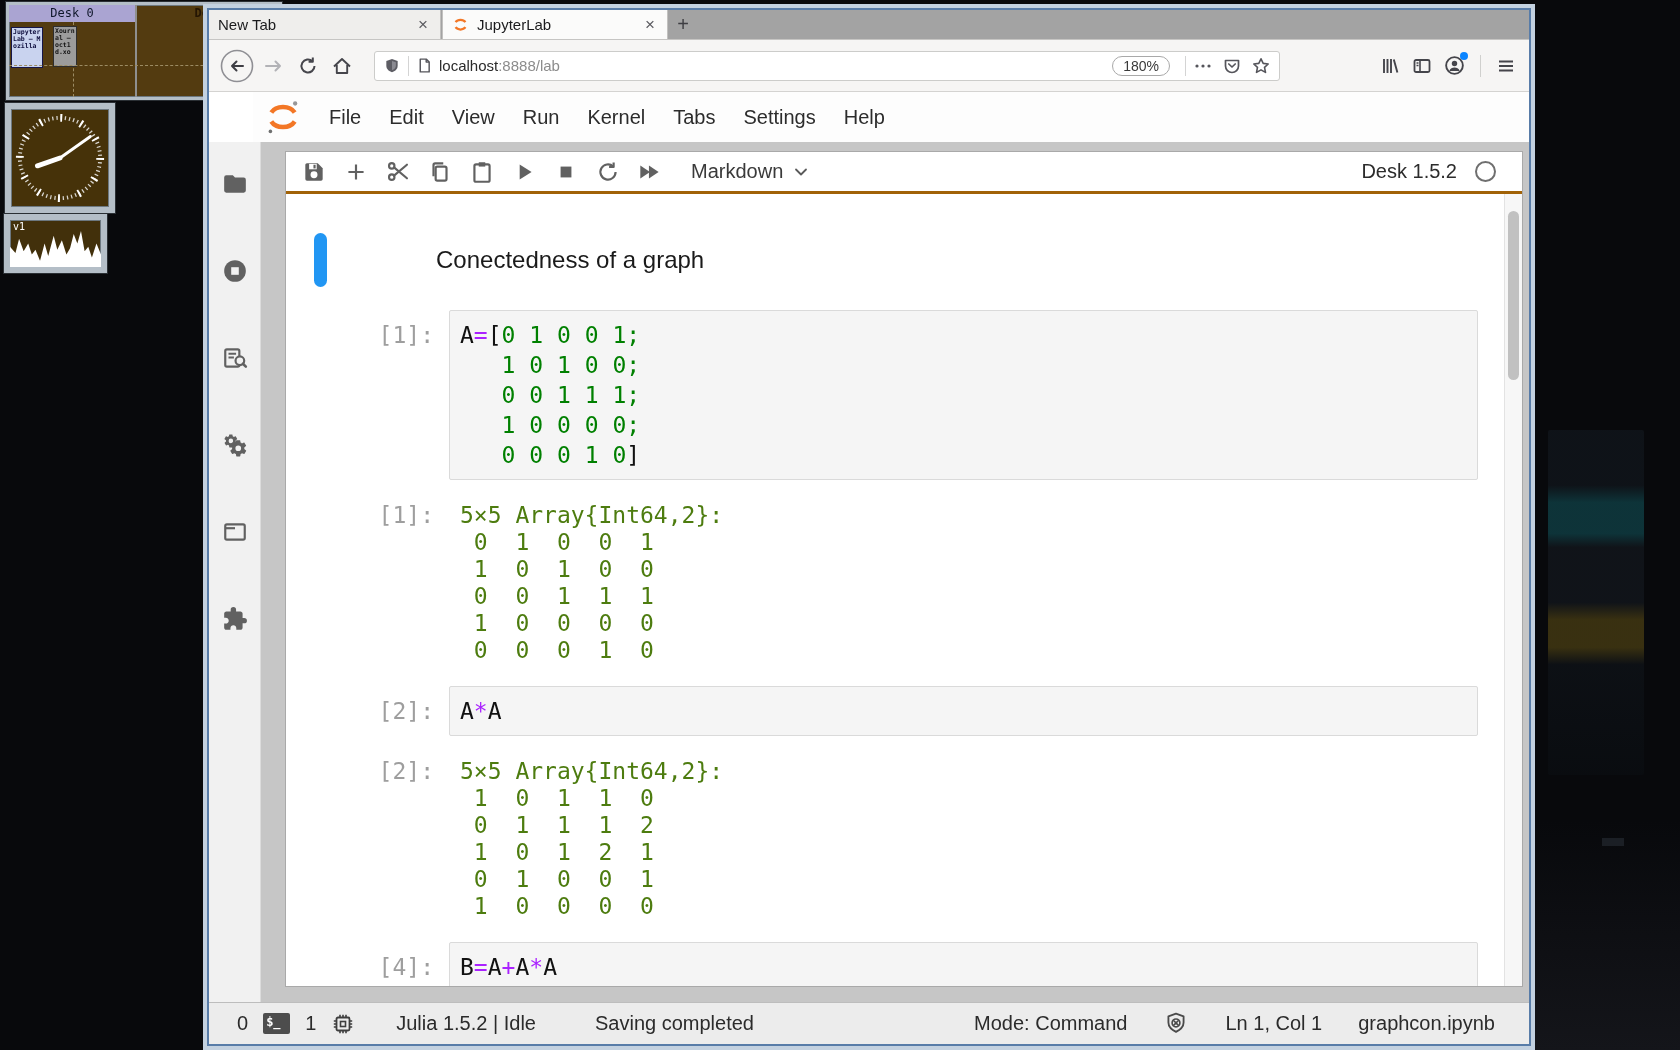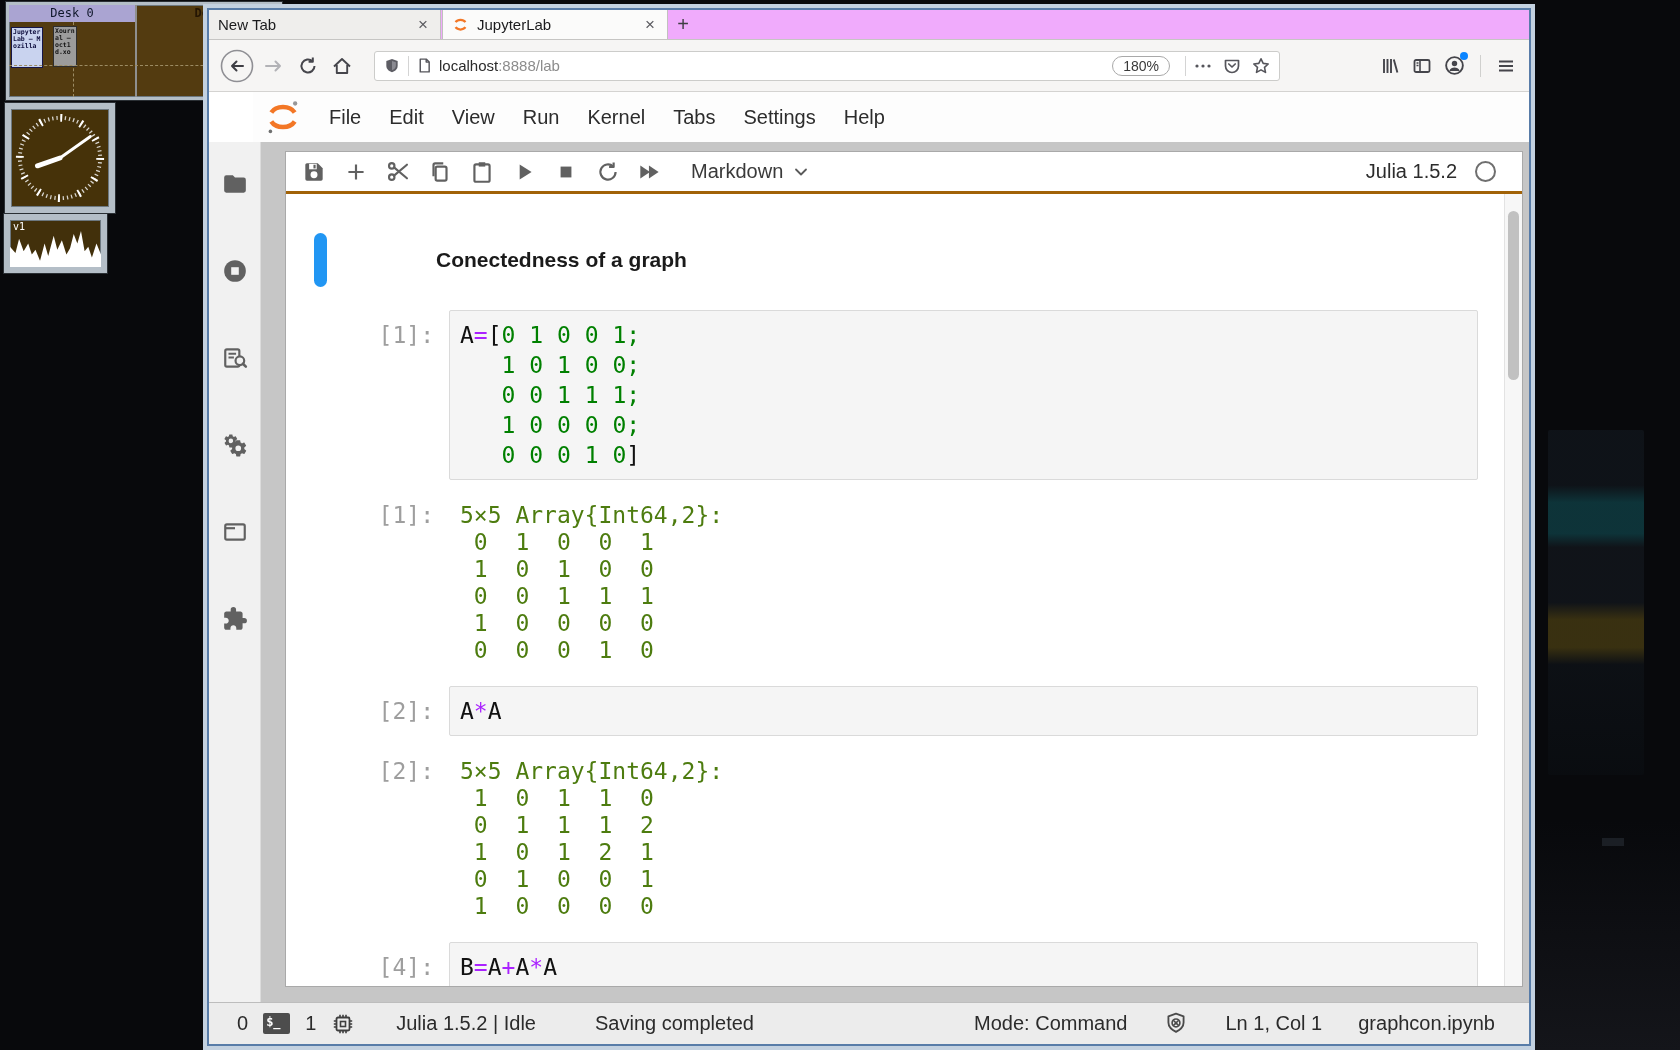--- a/index.html
+++ b/index.html
@@ -34,21 +34,21 @@
   .loadw{left:4px;top:214px;width:103px;height:59px;background:#42300b;}
   .load-label{position:absolute;left:3px;top:1px;color:#fff;font:10px "DejaVu Sans Mono",monospace;}
   .loadw svg,.clockw svg{position:absolute;inset:0;width:100%;height:100%;}
 
   
   .window{position:absolute;left:203px;top:4px;width:1332px;height:1046px;background:#c3d1e0;}
   .win-inner{position:absolute;inset:4px;border:2px solid #587ca8;background:#fff;
     display:flex;flex-direction:column;overflow:hidden;}
 
   
-  .tabbar{height:30px;background:#f0abfc;display:flex;align-items:stretch;flex:none;border-bottom:1px solid #c6c5c3;}
+  .tabbar{height:30px;background:#a3a3a3;display:flex;align-items:stretch;flex:none;border-bottom:1px solid #c6c5c3;}
   .tab{display:flex;align-items:center;padding:0 9px;border-right:1px solid #c2c1bf;font-size:15px;color:#1b1b1d;}
   .tab.inactive{width:232px;background:#efeeec;}
   .tab.active{width:226px;background:#fbfbfa;border-left:1px solid #c2c1bf;margin-left:1px;}
   .tab-label{flex:1;white-space:nowrap;overflow:hidden;}
   .tab-close{color:#5b5b60;font-size:17px;padding:0 3px;line-height:1;}
   .tab-fav{width:17px;height:17px;margin-right:8px;flex:none;}
   .newtab-btn{width:30px;display:flex;align-items:center;justify-content:center;font-size:20px;color:#3e3e42;}
 
   
   .navbar{height:52px;background:#f6f5f4;border-bottom:1px solid #d4d3d1;display:flex;align-items:center;
@@ -88,21 +88,21 @@
   .kernel-circle{width:21px;height:21px;border:2px solid #6f6f6f;border-radius:50%;}
 
   
   .nbcontent{flex:1;position:relative;min-height:0;}
   .cells{position:absolute;left:0;top:0;right:18px;bottom:0;overflow:hidden;padding:38px 26px 0 10px;}
   .scrolltrack{position:absolute;right:0;top:0;width:18px;bottom:0;background:#f7f7f7;border-left:1px solid #e3e3e3;}
   .scrollthumb{position:absolute;left:3px;right:3px;top:17px;height:169px;background:#c1c1c1;border-radius:7px;}
 
   .mdrow{position:relative;height:56px;margin-bottom:22px;display:flex;align-items:center;}
   .mdbar{position:absolute;left:18px;top:1px;width:13px;height:54px;background:#2196f3;border-radius:7px;}
-  .mdtitle{margin-left:140px;font-size:21px;font-weight:700;color:#1a1a1a;}
+  .mdtitle{margin-left:140px;font-size:24px;font-weight:400;color:#1a1a1a;}
   .cellrow{display:flex;margin-bottom:22px;}
   .prompt{width:153px;flex:none;text-align:right;padding-right:15px;color:#9e9e9e;
     font:23px/30px "DejaVu Sans Mono",monospace;}
   .prompt.in{padding-top:10px;}
   .prompt.out{line-height:27px;}
   .inputbox{flex:1;background:#f5f5f5;border:1px solid #dadada;border-radius:2px;padding:9px 8px 9px 10px;min-width:0;}
   pre.code{margin:0;font:23px/30px "DejaVu Sans Mono",monospace;color:#111;}
   pre.outpre{margin:0;flex:1;padding-left:11px;font:23px/27px "DejaVu Sans Mono",monospace;color:#4d7c0f;}
   .num{color:#008000;}
   .op{color:#aa22ff;}
@@ -359,21 +359,21 @@
                   <path d="M12 6v12l9-6z" fill="#616161"></path>
             </svg>
           </div>
           <div class="celltype">
             <span>Markdown</span>
             <svg class="ic" width="16" height="16" viewBox="0 0 16 16">
               <path d="m3 5.5 5 5 5-5" fill="none" stroke="#5a5a5a" stroke-width="1.8" stroke-linecap="round" stroke-linejoin="round"></path>
             </svg>
           </div>
           <div class="tb-spacer"></div>
-          <span class="kernel-name">Julia 1.5.2</span>
+          <span class="kernel-name">Desk 1.5.2</span>
           <div class="kernel-circle"></div>
         </div>
 
         <div class="nbcontent">
           <div class="cells">
                 <div class="mdrow">
                   <div class="mdbar"></div>
                   <div class="mdtitle">Conectedness of a graph</div>
                 </div>
                 <div class="cellrow">

